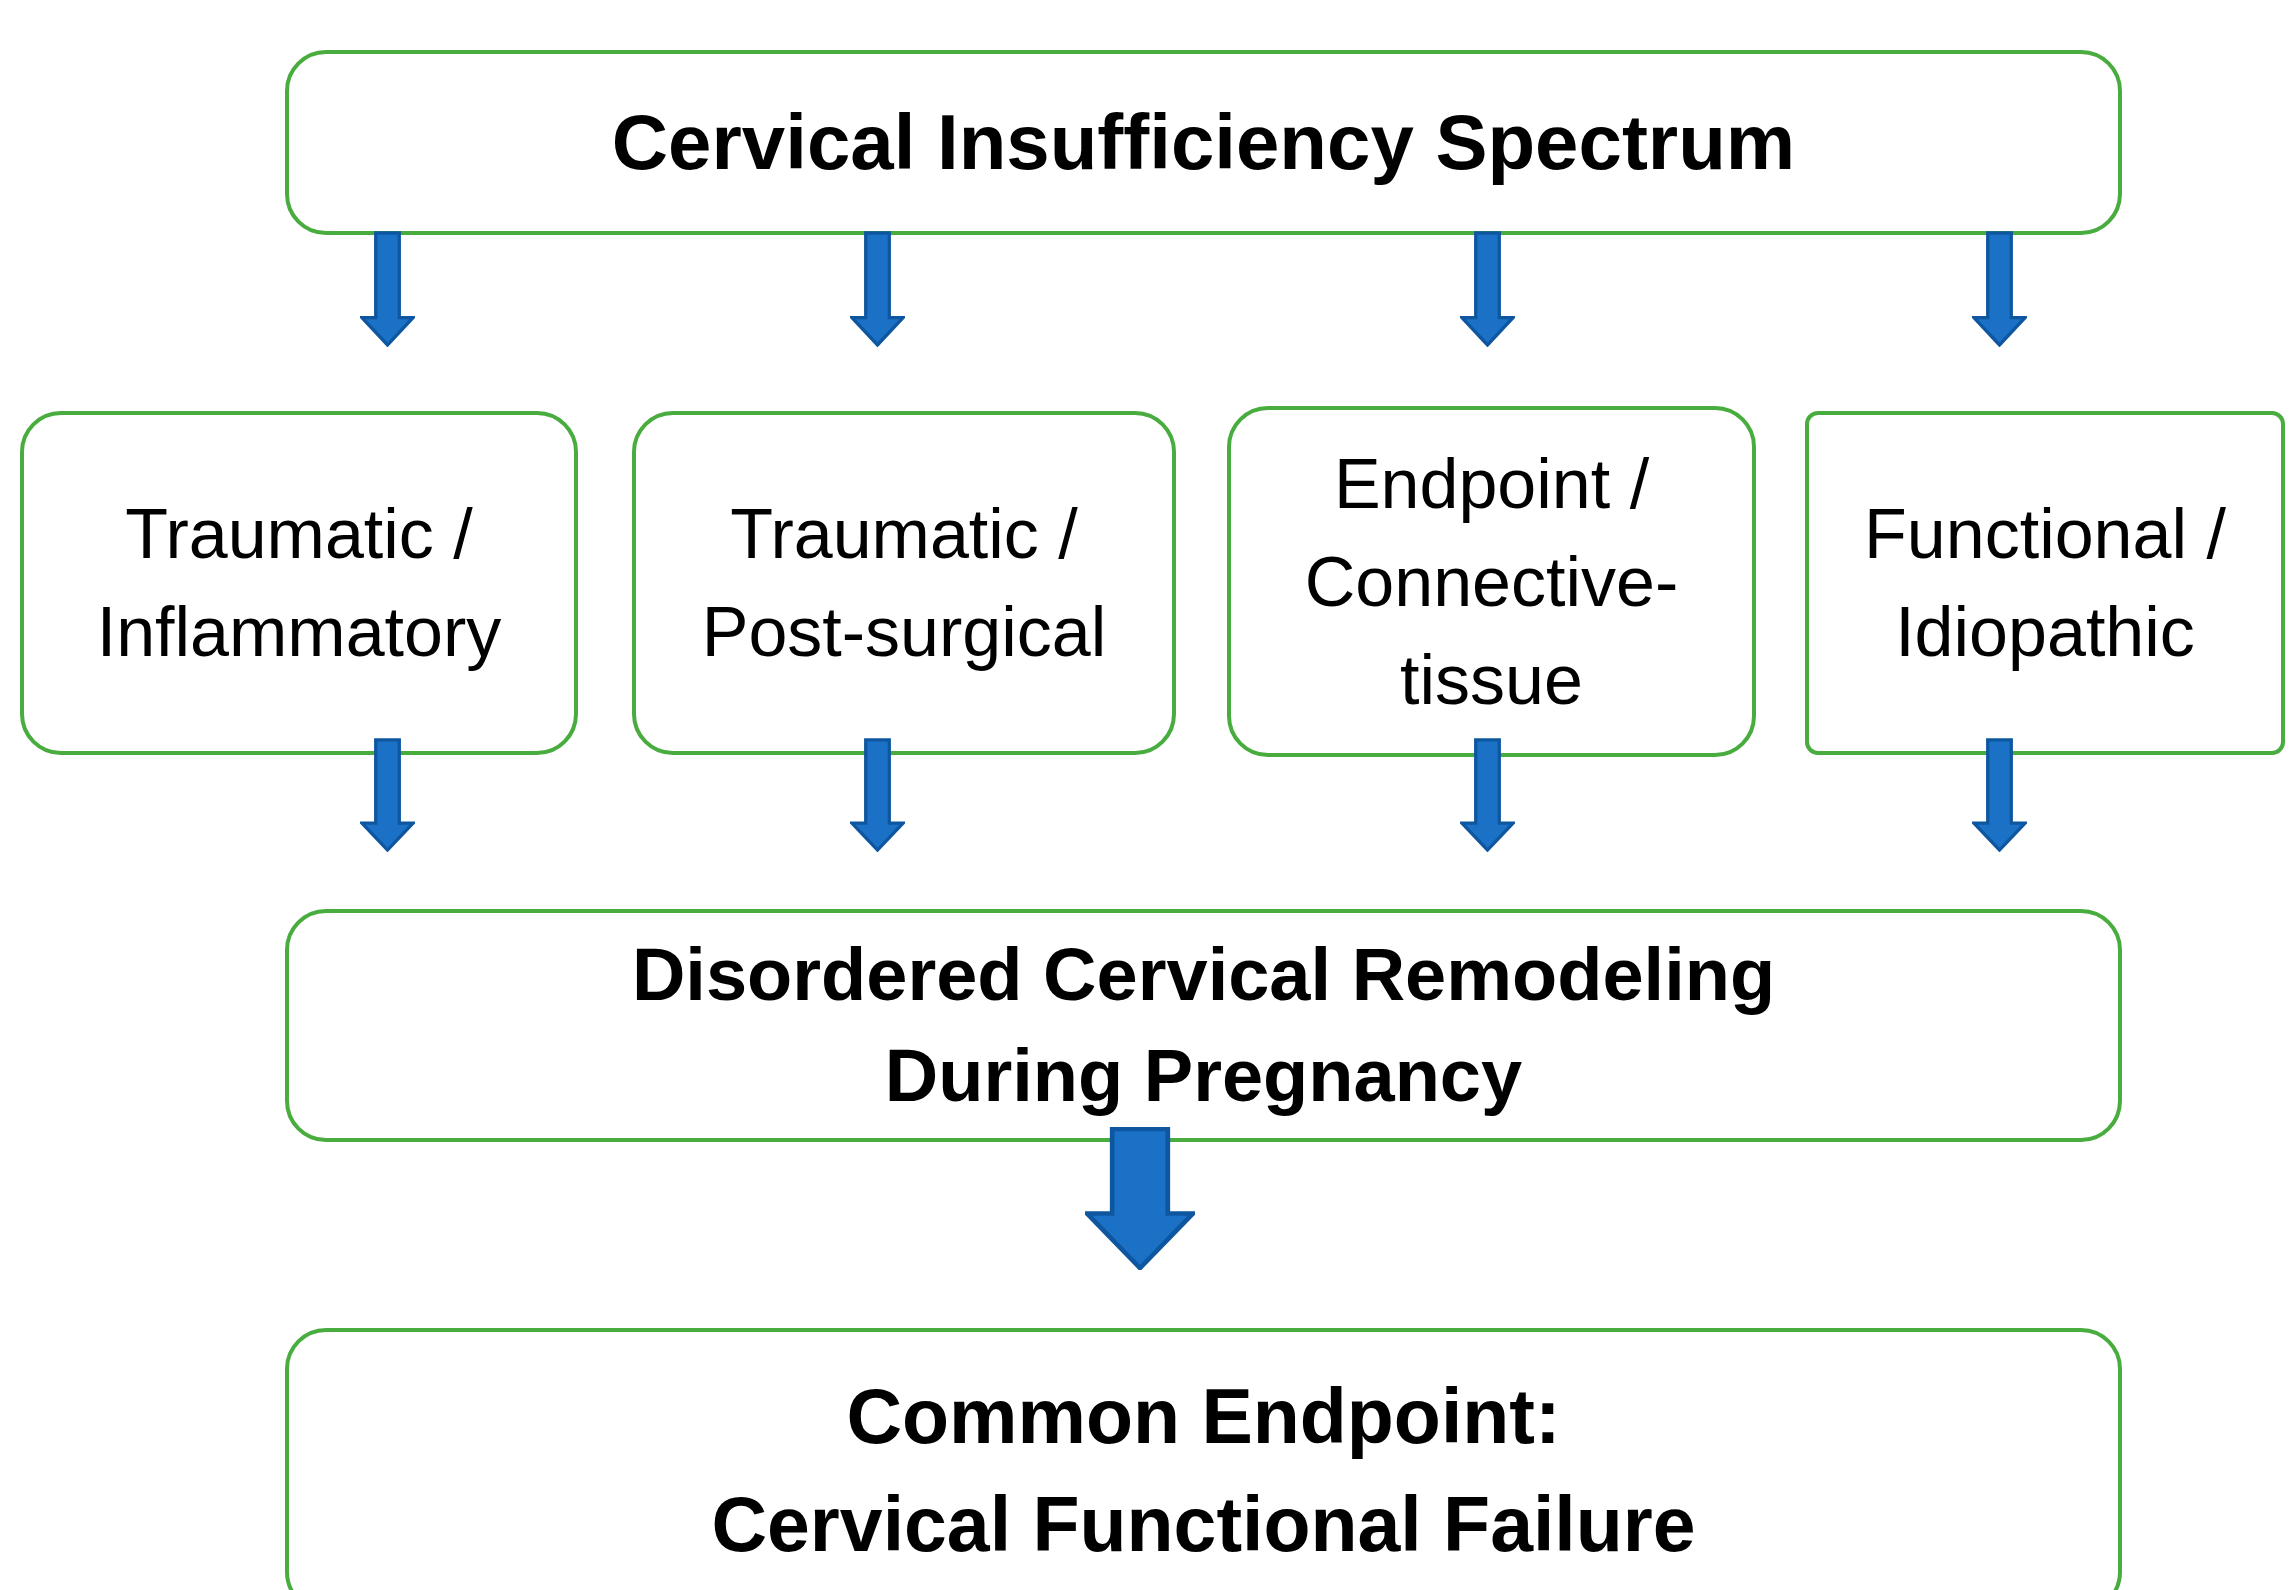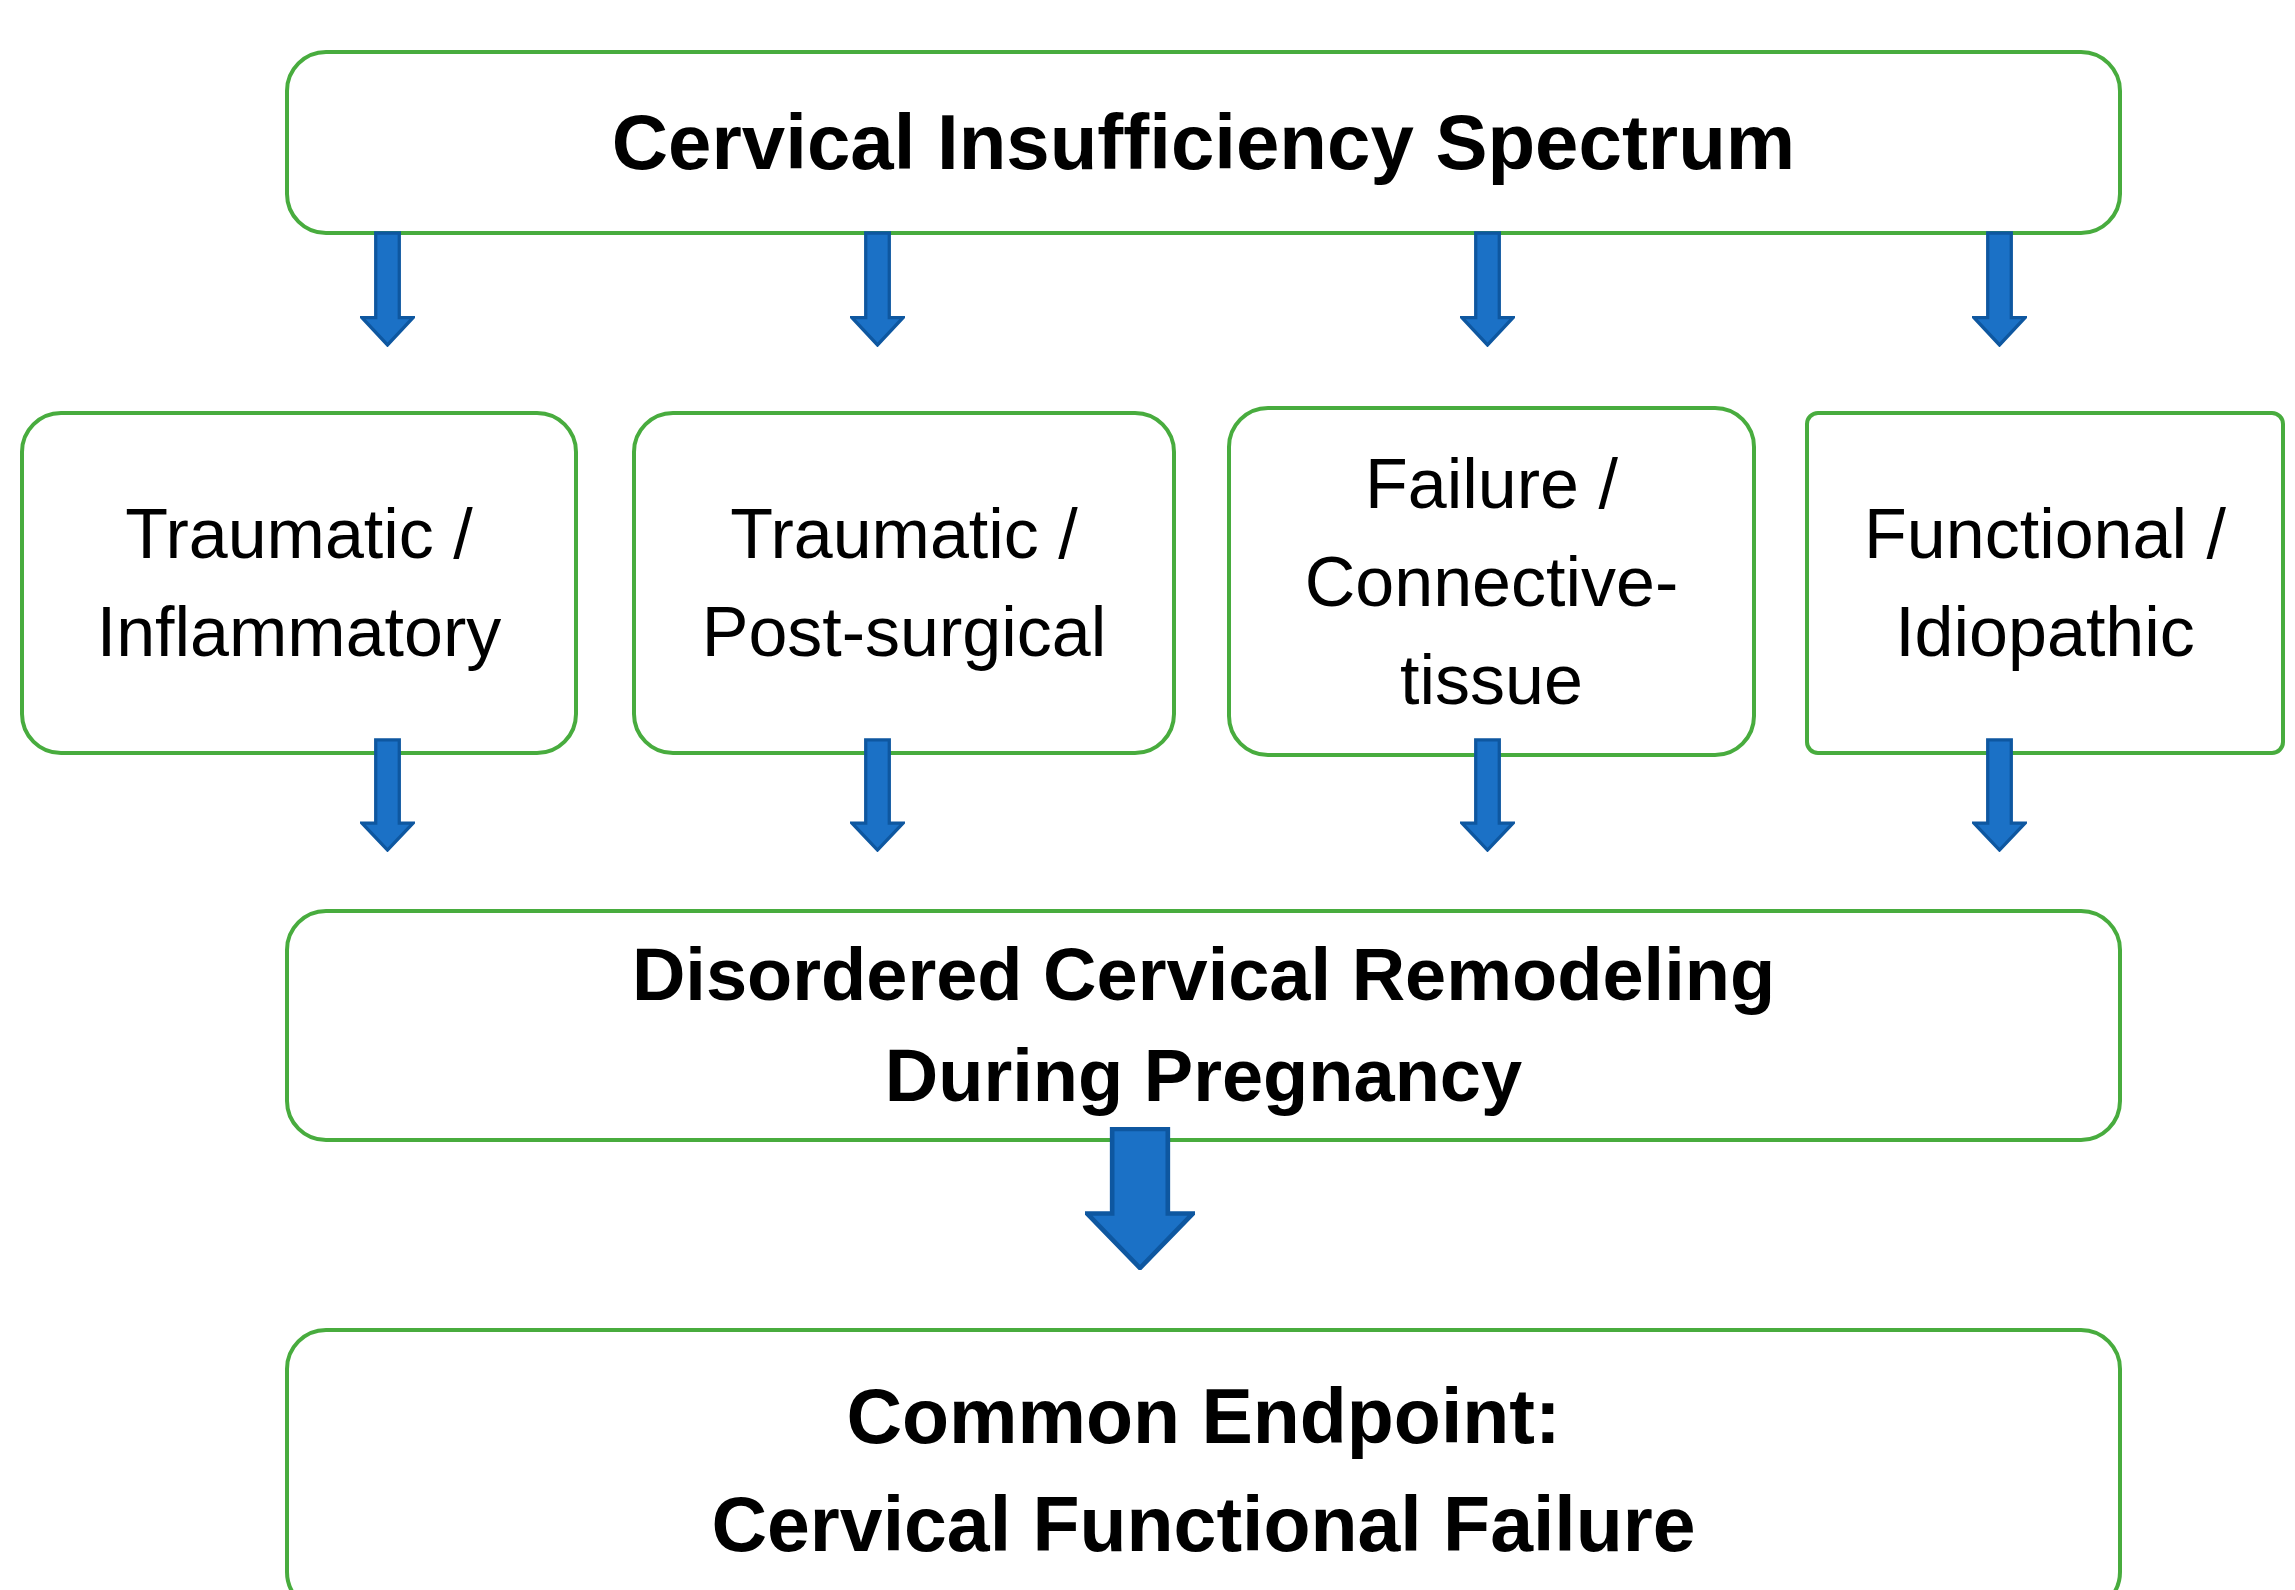--- a/index.html
+++ b/index.html
@@ -99,21 +99,21 @@
 
   <div class="box" id="cause-1">
     <span class="label cause-text">Traumatic /
 Inflammatory</span>
   </div>
   <div class="box" id="cause-2">
     <span class="label cause-text">Traumatic /
 Post-surgical</span>
   </div>
   <div class="box" id="cause-3">
-    <span class="label cause-text">Failure /
+    <span class="label cause-text">Endpoint /
 Connective-
 tissue</span>
   </div>
   <div class="box" id="cause-4">
     <span class="label cause-text">Functional /
 Idiopathic</span>
   </div>
 
   <svg class="arrow a-r2" id="a2-1" viewBox="0 0 84 174" preserveAspectRatio="none">
     <polygon points="24,3 60,3 60,130 81,130 42,171 3,130 24,130"></polygon>

